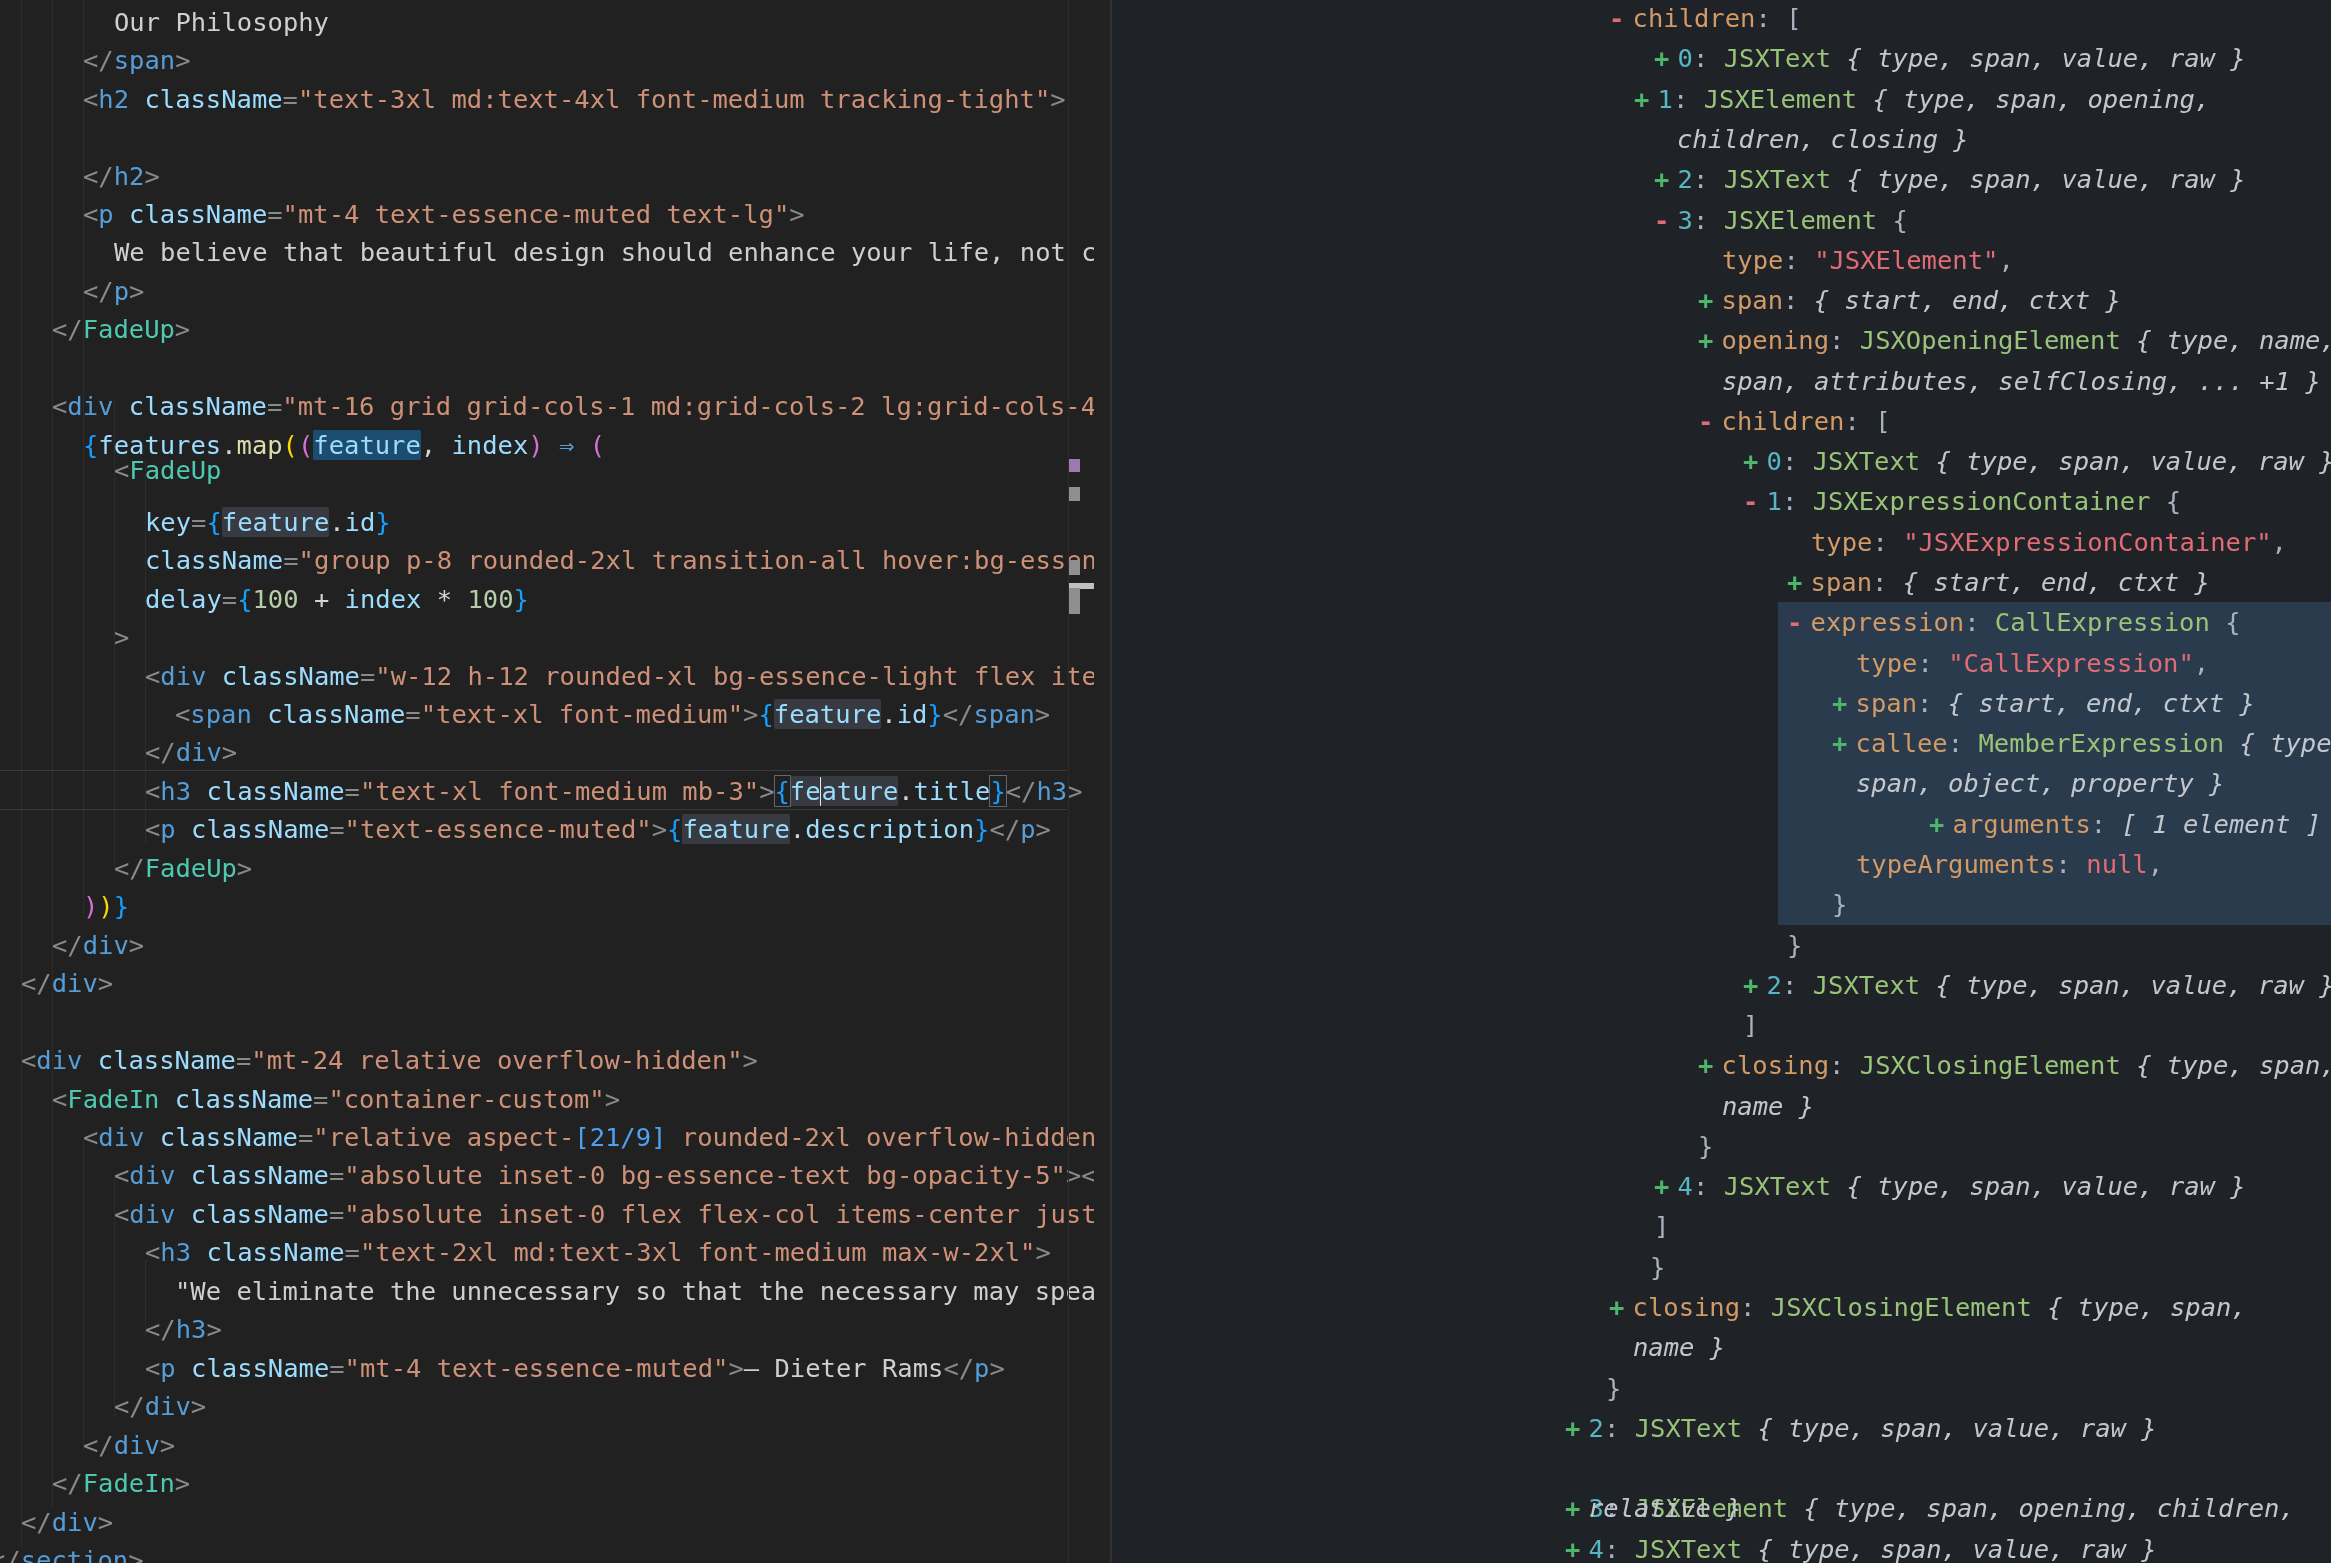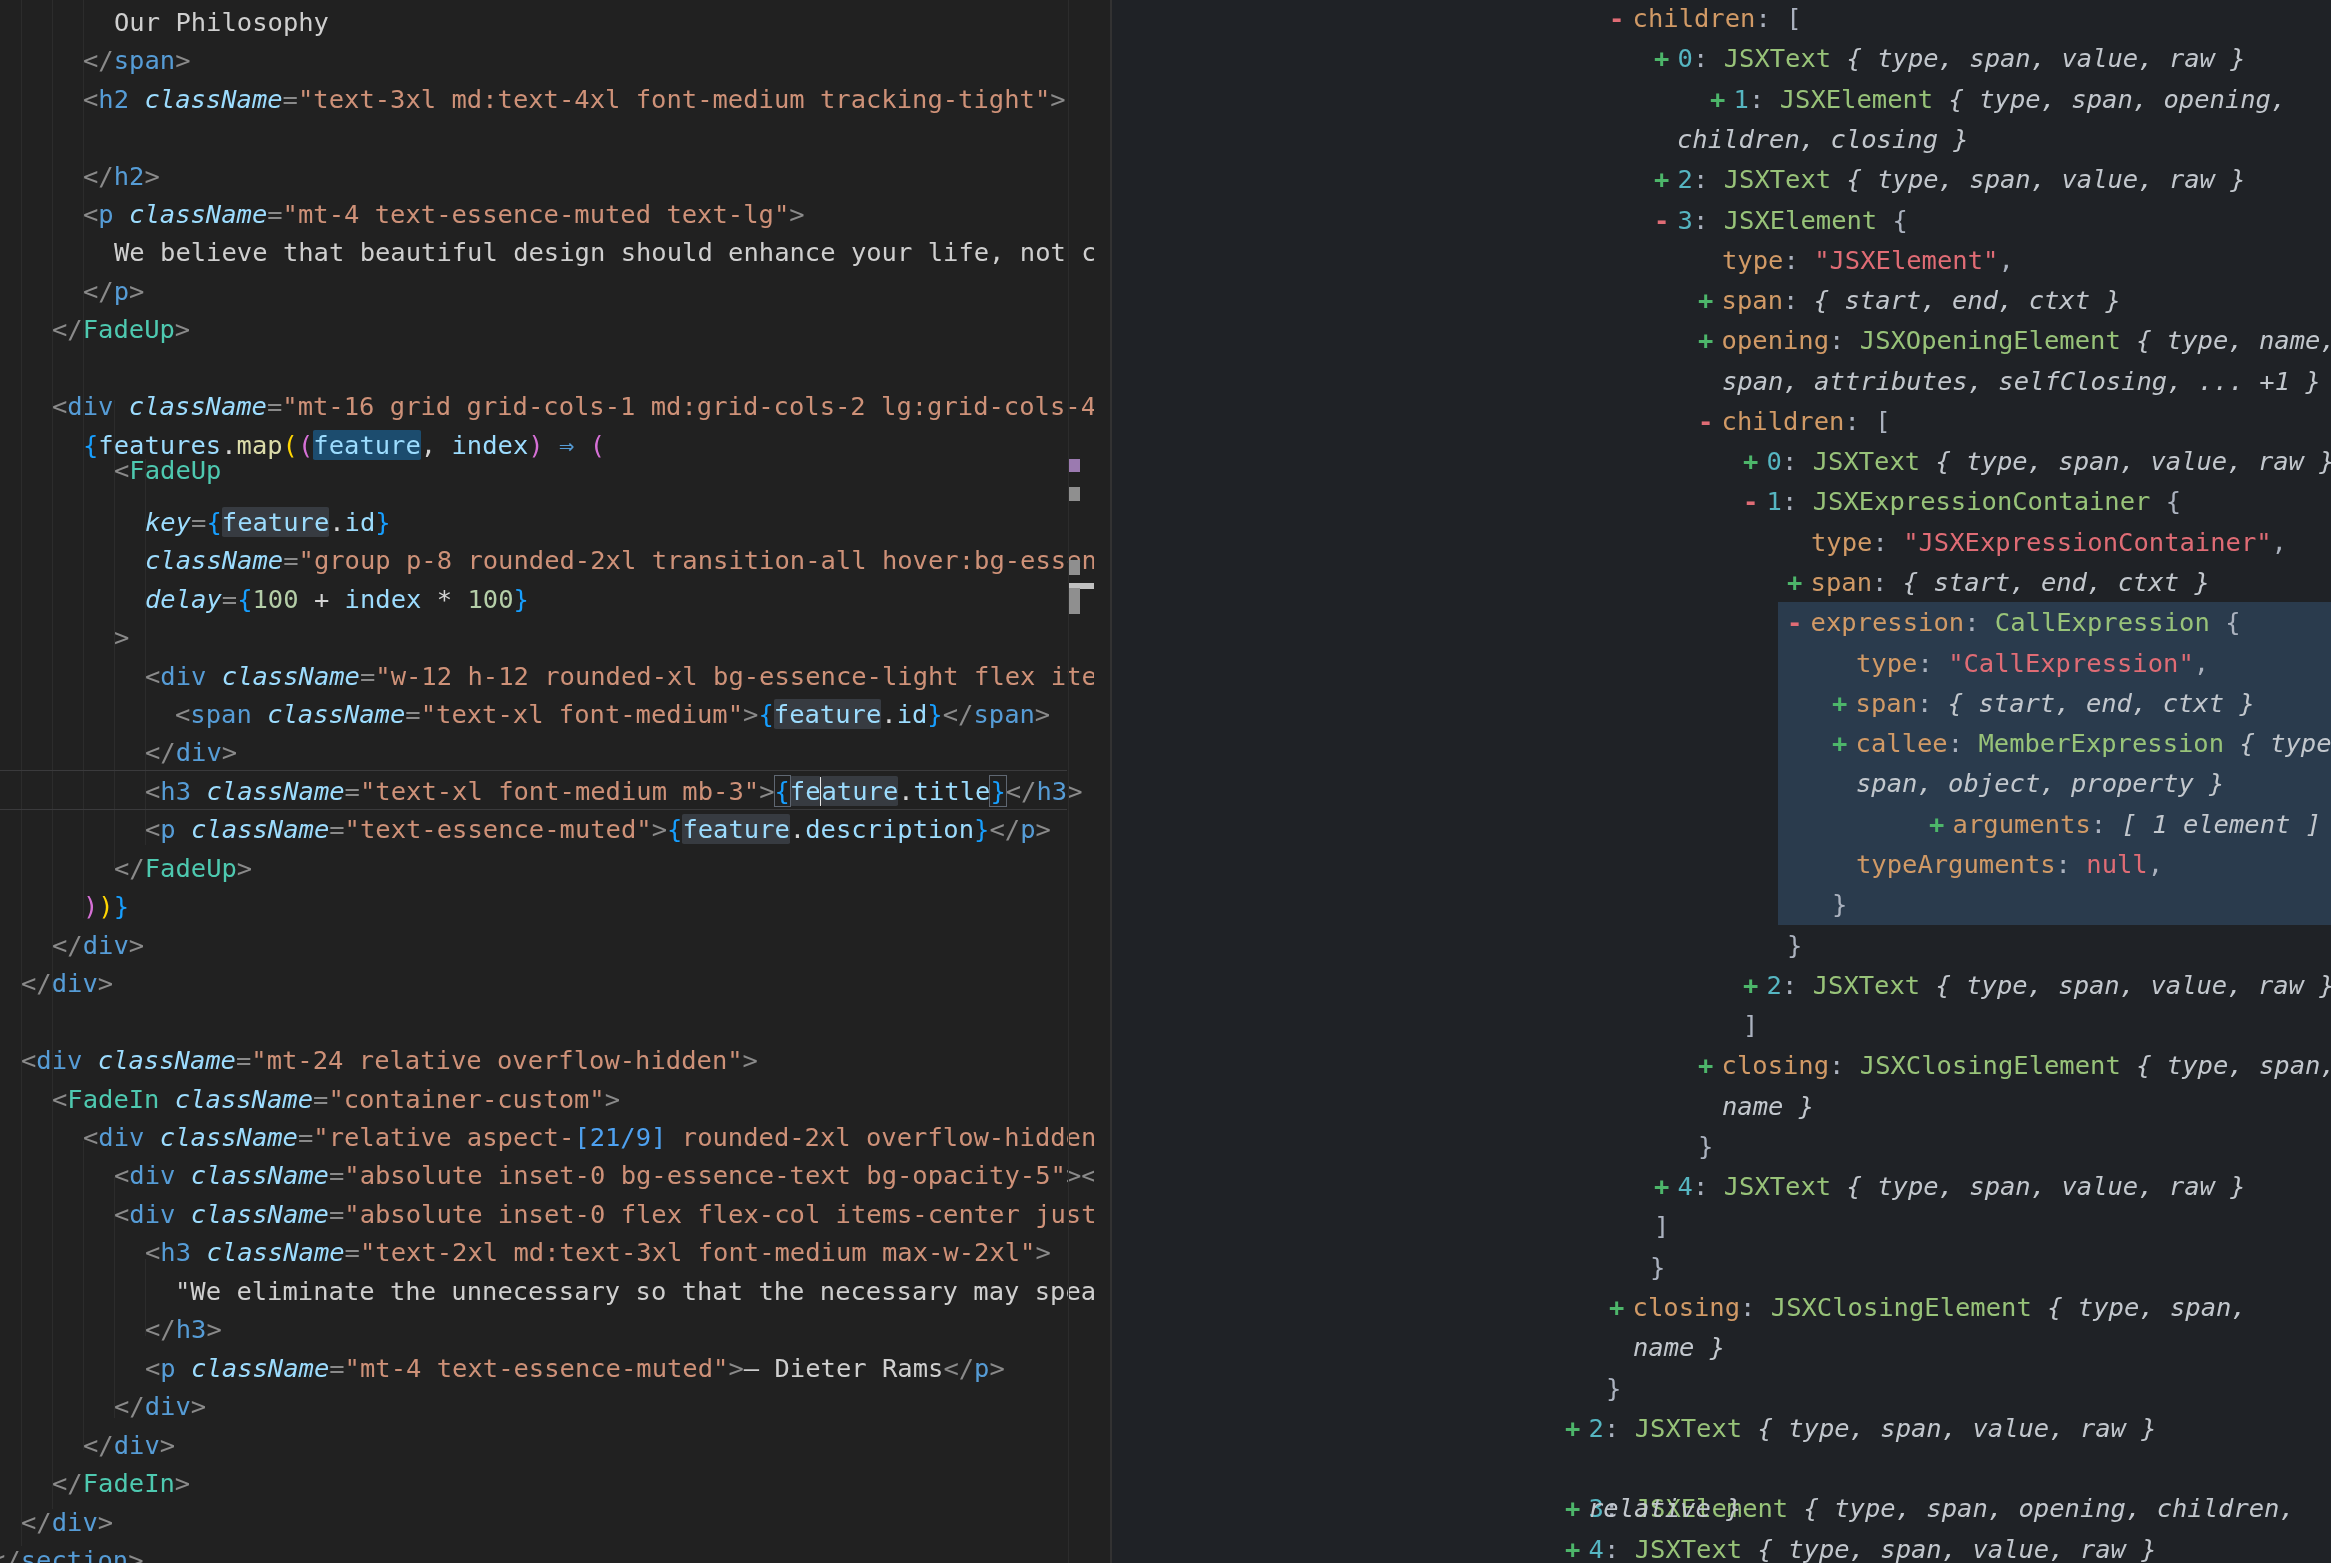--- a/index.html
+++ b/index.html
@@ -24,21 +24,21 @@
   #right-panel{left:1110px;width:1221px;background:var(--bg-right);}
   
   #left-clip{position:absolute;left:0;top:0;width:1094px;height:1564px;overflow:hidden;}
   .cl{position:absolute;white-space:pre;height:39px;line-height:38px;font-size:25.5px;}
   .guide{position:absolute;width:0.9px;background:var(--guide);}
   #cur-line{position:absolute;left:0;width:1067px;height:40px;
     border-top:1.8px solid var(--curline);border-bottom:1.8px solid var(--curline);
     box-sizing:border-box;}
   
   .c-pt{color:var(--punct);} .c-tg{color:var(--tag);} .c-cp{color:var(--component);}
-  .c-at{color:var(--attr);font-style:italic;} .c-st{color:var(--string);} .c-tx{color:var(--text);}
+  .c-at{color:var(--attr);} .c-st{color:var(--string);} .c-tx{color:var(--text);}
   .c-b1{color:var(--gold);} .c-b2{color:var(--pink);} .c-b3{color:var(--blue);}
   .c-nu{color:var(--number);} .c-id{color:var(--ident);} .c-fn{color:var(--func);}
   .c-op{color:var(--op);} .c-ar{color:var(--arrow);} .c-sb{color:var(--strblue);}
   .c-oc{background:var(--occur);border-radius:1.8px;}
   .c-os{background:var(--selword);border-radius:1.8px;}
   .c-mb{outline:0.9px solid #5f6772;}
   .caret{display:inline-block;width:1.8px;height:29px;background:var(--caret);
     vertical-align:middle;margin:0 0 3.6px -0.9px;}
   
   .rmark{position:absolute;}
@@ -117,21 +117,21 @@
       <div class="rmark" style="left: 1068px; top: 583px; width: 26px; height: 5.5px; background: rgb(192, 192, 192);"></div>
       <div class="rmark" style="left: 1069px; top: 588px; width: 11px; height: 25.5px; background: rgb(143, 143, 143);"></div>
     </div>
 </div>
 
 <div id="right-panel" class="panel"></div>
 <div id="tree-selection" style="left: 1778px; top: 602px; width: 553px; height: 323px;"></div>
 <div id="tree-rows">
     <div class="tr-row" style="top: -1.8px; left: 1609px;"><span class="c-tm c-tog">-</span><span class="c-k">children</span><span class="c-p">: [</span></div>
     <div class="tr-row" style="top: 38px; left: 1654px;"><span class="c-tp c-tog">+</span><span class="c-ix">0</span><span class="c-p">: </span><span class="c-ty">JSXText</span><span class="c-it"> { type, span, value, raw }</span></div>
-    <div class="tr-row" style="top: 79px; left: 1710px;"><span class="c-tp c-tog">+</span><span class="c-ix">1</span><span class="c-p">: </span><span class="c-ty">JSXElement</span><span class="c-it"> { type, span, opening,</span></div>
+    <div class="tr-row" style="top: 79px; left: 1634px;"><span class="c-tp c-tog">+</span><span class="c-ix">1</span><span class="c-p">: </span><span class="c-ty">JSXElement</span><span class="c-it"> { type, span, opening,</span></div>
     <div class="tr-row" style="top: 119px; left: 1677px;"><span class="c-it">children, closing }</span></div>
     <div class="tr-row" style="top: 159px; left: 1654px;"><span class="c-tp c-tog">+</span><span class="c-ix">2</span><span class="c-p">: </span><span class="c-ty">JSXText</span><span class="c-it"> { type, span, value, raw }</span></div>
     <div class="tr-row" style="top: 200px; left: 1654px;"><span class="c-tm c-tog">-</span><span class="c-ix">3</span><span class="c-p">: </span><span class="c-ty">JSXElement</span><span class="c-p"> {</span></div>
     <div class="tr-row" style="top: 240px; left: 1722px;"><span class="c-k">type</span><span class="c-p">: </span><span class="c-s">"JSXElement"</span><span class="c-p">,</span></div>
     <div class="tr-row" style="top: 280px; left: 1698px;"><span class="c-tp c-tog">+</span><span class="c-k">span</span><span class="c-p">: </span><span class="c-it">{ start, end, ctxt }</span></div>
     <div class="tr-row" style="top: 320px; left: 1698px;"><span class="c-tp c-tog">+</span><span class="c-k">opening</span><span class="c-p">: </span><span class="c-ty">JSXOpeningElement</span><span class="c-it"> { type, name,</span></div>
     <div class="tr-row" style="top: 361px; left: 1722px;"><span class="c-it">span, attributes, selfClosing, ... +1 }</span></div>
     <div class="tr-row" style="top: 401px; left: 1698px;"><span class="c-tm c-tog">-</span><span class="c-k">children</span><span class="c-p">: [</span></div>
     <div class="tr-row" style="top: 441px; left: 1743px;"><span class="c-tp c-tog">+</span><span class="c-ix">0</span><span class="c-p">: </span><span class="c-ty">JSXText</span><span class="c-it"> { type, span, value, raw }</span></div>
     <div class="tr-row" style="top: 481px; left: 1743px;"><span class="c-tm c-tog">-</span><span class="c-ix">1</span><span class="c-p">: </span><span class="c-ty">JSXExpressionContainer</span><span class="c-p"> {</span></div>

